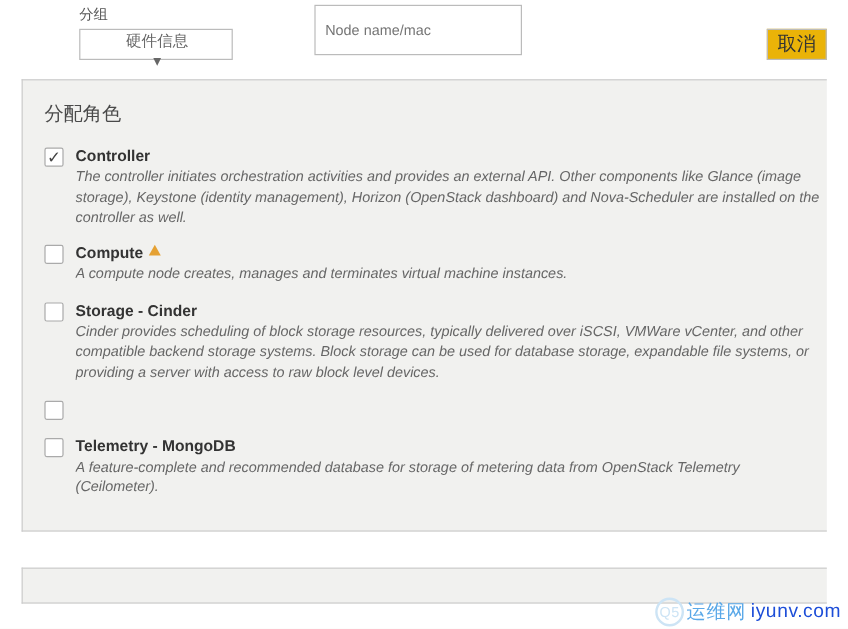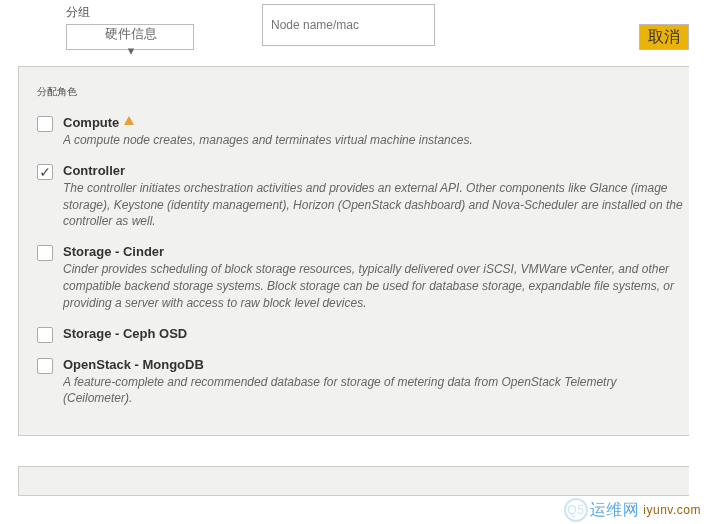--- a/index.html
+++ b/index.html
@@ -56,21 +56,21 @@
 }
 
 .roles-panel {
   border: 1px solid #ccc;
   margin: 6px 18px 0 18px;
   background: #f1f1ef;
   padding: 18px 0 14px 18px;
   border-right: none;
 }
 .panel-title {
-  font-size: 10px;
+  font-size: 16px;
   color: #4a4a4a;
   margin-bottom: 16px;
 }
 .role-item { display: flex; align-items: flex-start; margin-bottom: 14px; padding-right: 0; }
 .role-check {
   width: 16px; height: 16px;
   border: 1px solid #aaa;
   background: #fff;
   border-radius: 2px;
   margin-right: 10px;
@@ -159,58 +159,57 @@
   <div class="filter-group">
     <input class="filter-input" placeholder="Node name/mac" style="">
   </div>
   <button class="cancel-btn">取消</button>
 </div>
 
 <div class="roles-panel">
   <div class="panel-title">分配角色</div>
   <div id="roles-list">
       <div class="role-item">
+        <div class="role-check checked"></div>
+        <div class="role-body">
+          <div class="role-name">Controller</div>
+          <div class="role-desc">The controller initiates orchestration activities and provides an external API. Other components like Glance (image storage), Keystone (identity management), Horizon (OpenStack dashboard) and Nova-Scheduler are installed on the controller as well.</div>
+        </div>
+      </div>
+      <div class="role-item">
         <div class="role-check"></div>
         <div class="role-body">
           <div class="role-name">Compute<span class="warn-icon"></span></div>
           <div class="role-desc">A compute node creates, manages and terminates virtual machine instances.</div>
         </div>
       </div>
       <div class="role-item">
-        <div class="role-check checked"></div>
-        <div class="role-body">
-          <div class="role-name">Controller</div>
-          <div class="role-desc">The controller initiates orchestration activities and provides an external API. Other components like Glance (image storage), Keystone (identity management), Horizon (OpenStack dashboard) and Nova-Scheduler are installed on the controller as well.</div>
-        </div>
-      </div>
-      <div class="role-item">
         <div class="role-check"></div>
         <div class="role-body">
           <div class="role-name">Storage - Cinder</div>
           <div class="role-desc">Cinder provides scheduling of block storage resources, typically delivered over iSCSI, VMWare vCenter, and other compatible backend storage systems. Block storage can be used for database storage, expandable file systems, or providing a server with access to raw block level devices.</div>
         </div>
       </div>
       <div class="role-item">
         <div class="role-check"></div>
         <div class="role-body">
-          <div class="role-name">Storage - Ceph OSD</div>
-        </div>
-      </div>
-      <div class="role-item">
-        <div class="role-check"></div>
-        <div class="role-body">
-          <div class="role-name">OpenStack - MongoDB</div>
+        </div>
+      </div>
+      <div class="role-item">
+        <div class="role-check"></div>
+        <div class="role-body">
+          <div class="role-name">Telemetry - MongoDB</div>
           <div class="role-desc">A feature-complete and recommended database for storage of metering data from OpenStack Telemetry (Ceilometer).</div>
         </div>
       </div>
     </div>
 </div>
 
 <div class="nodes-panel">
   
   
 </div>
 
 <div class="watermark">
   <span class="watermark-q">Q5</span>
   <span>运维网</span>
-  <span style="font-size:12px;color:#a16207;margin-left:2px">iyunv.com</span>
+  <span style="font-size:16px;color:#1d4ed8;margin-left:2px">iyunv.com</span>
 </div>
 
 </body></html>

